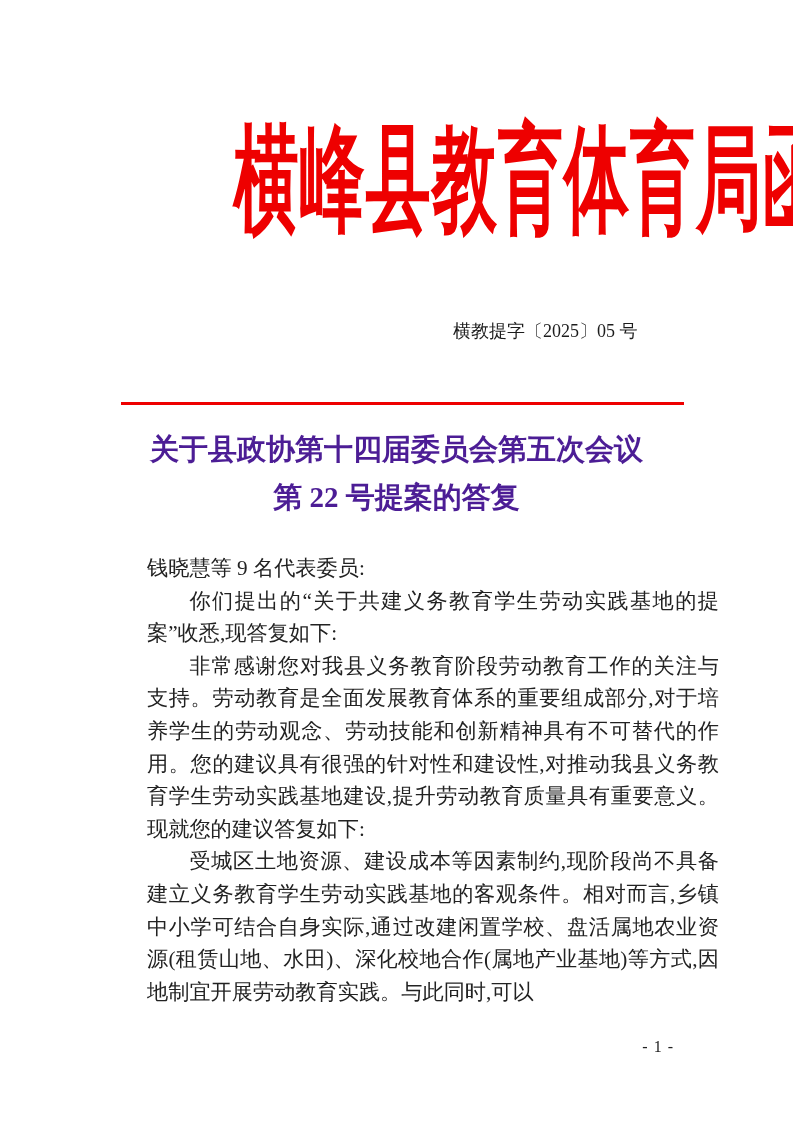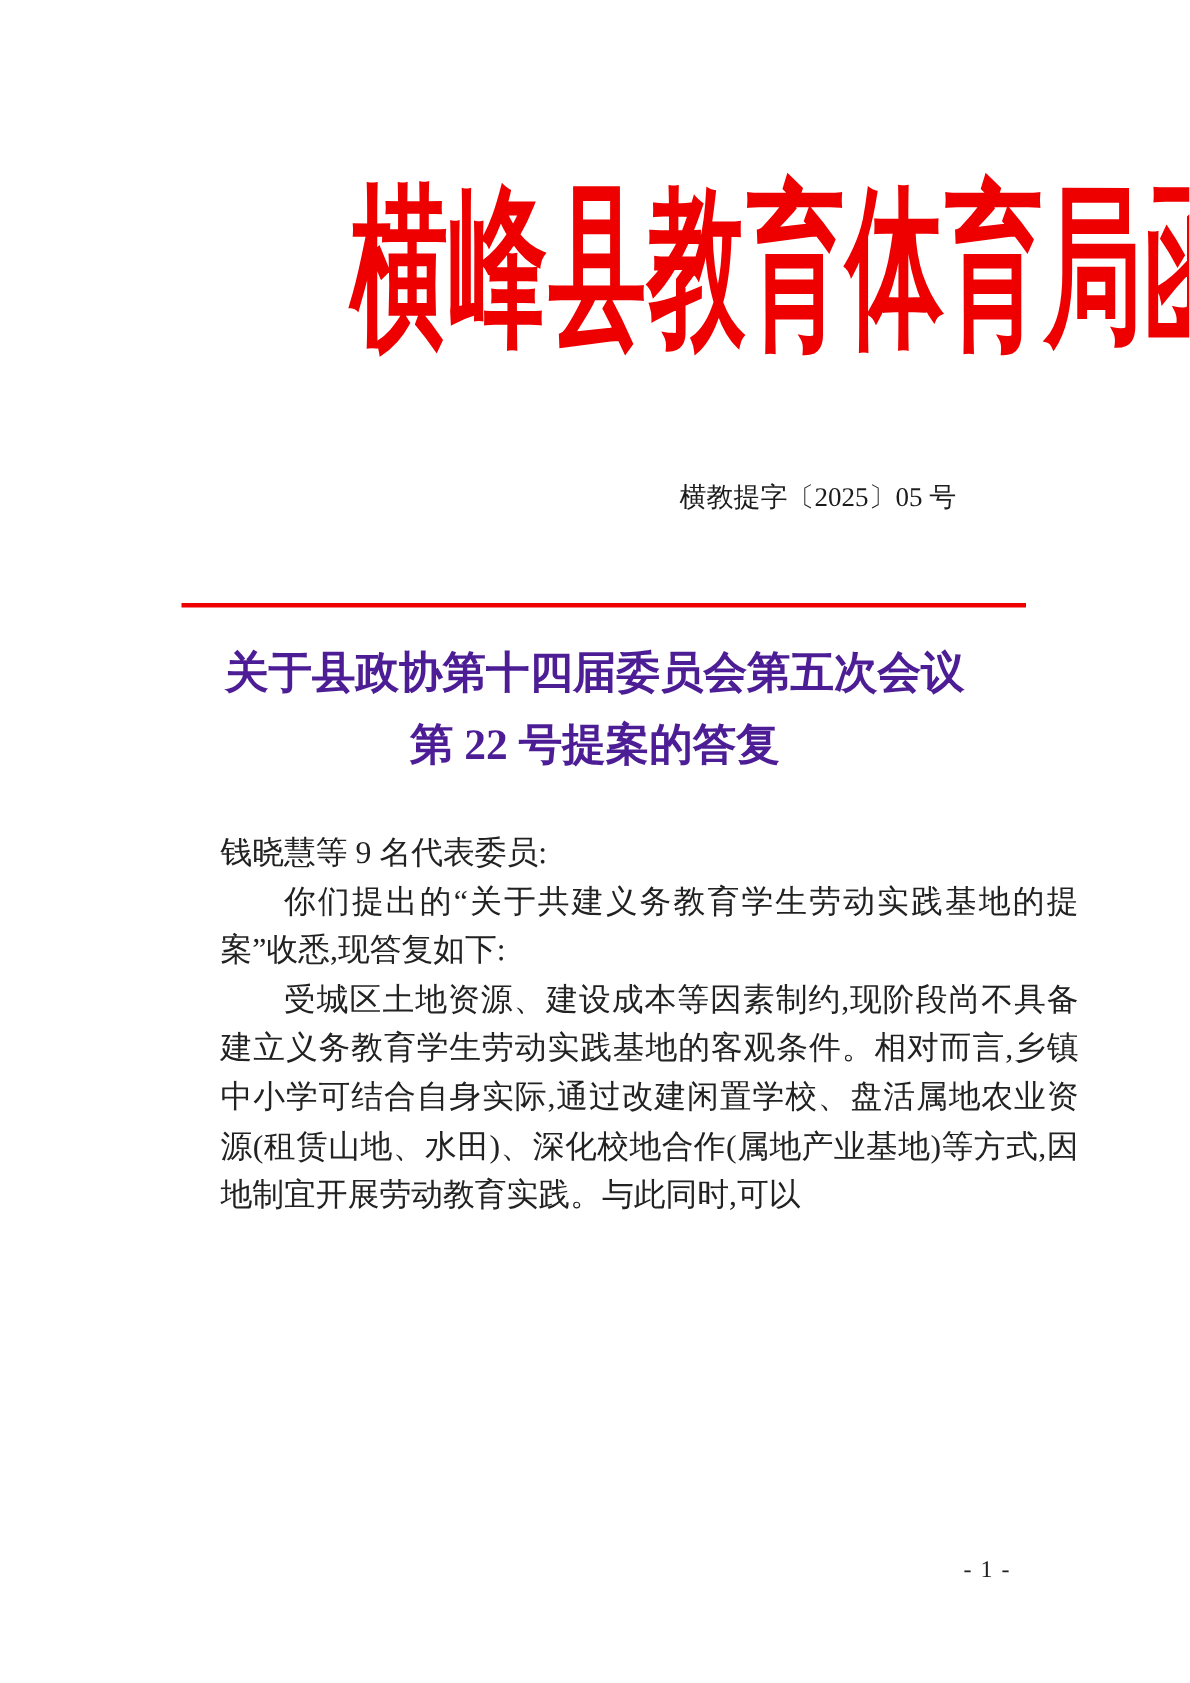--- a/index.html
+++ b/index.html
@@ -114,18 +114,19 @@
   <div class="red-rule"></div>
 
   <h1 class="doc-title">
     <span>关于县政协第十四届委员会第五次会议</span><br>
     <span>第 22 号提案的答复</span>
   </h1>
 
   <div class="body-text">
     <p class="salutation">钱晓慧等 9 名代表委员:</p>
     <p class="para">你们提出的“关于共建义务教育学生劳动实践基地的提案”收悉,现答复如下:</p>
+    <p class="para">非常感谢您对我县义务教育阶段劳动教育工作的关注与支持。劳动教育是全面发展教育体系的重要组成部分,对于培养学生的劳动观念、劳动技能和创新精神具有不可替代的作用。您的建议具有很强的针对性和建设性,对推动我县义务教育学生劳动实践基地建设,提升劳动教育质量具有重要意义。现就您的建议答复如下:</p>
     <p class="para">受城区土地资源、建设成本等因素制约,现阶段尚不具备建立义务教育学生劳动实践基地的客观条件。相对而言,乡镇中小学可结合自身实际,通过改建闲置学校、盘活属地农业资源(租赁山地、水田)、深化校地合作(属地产业基地)等方式,因地制宜开展劳动教育实践。与此同时,可以</p>
   </div>
 
   <div class="page-number">- 1 -</div>
 
 </div>
 
 </body></html>

